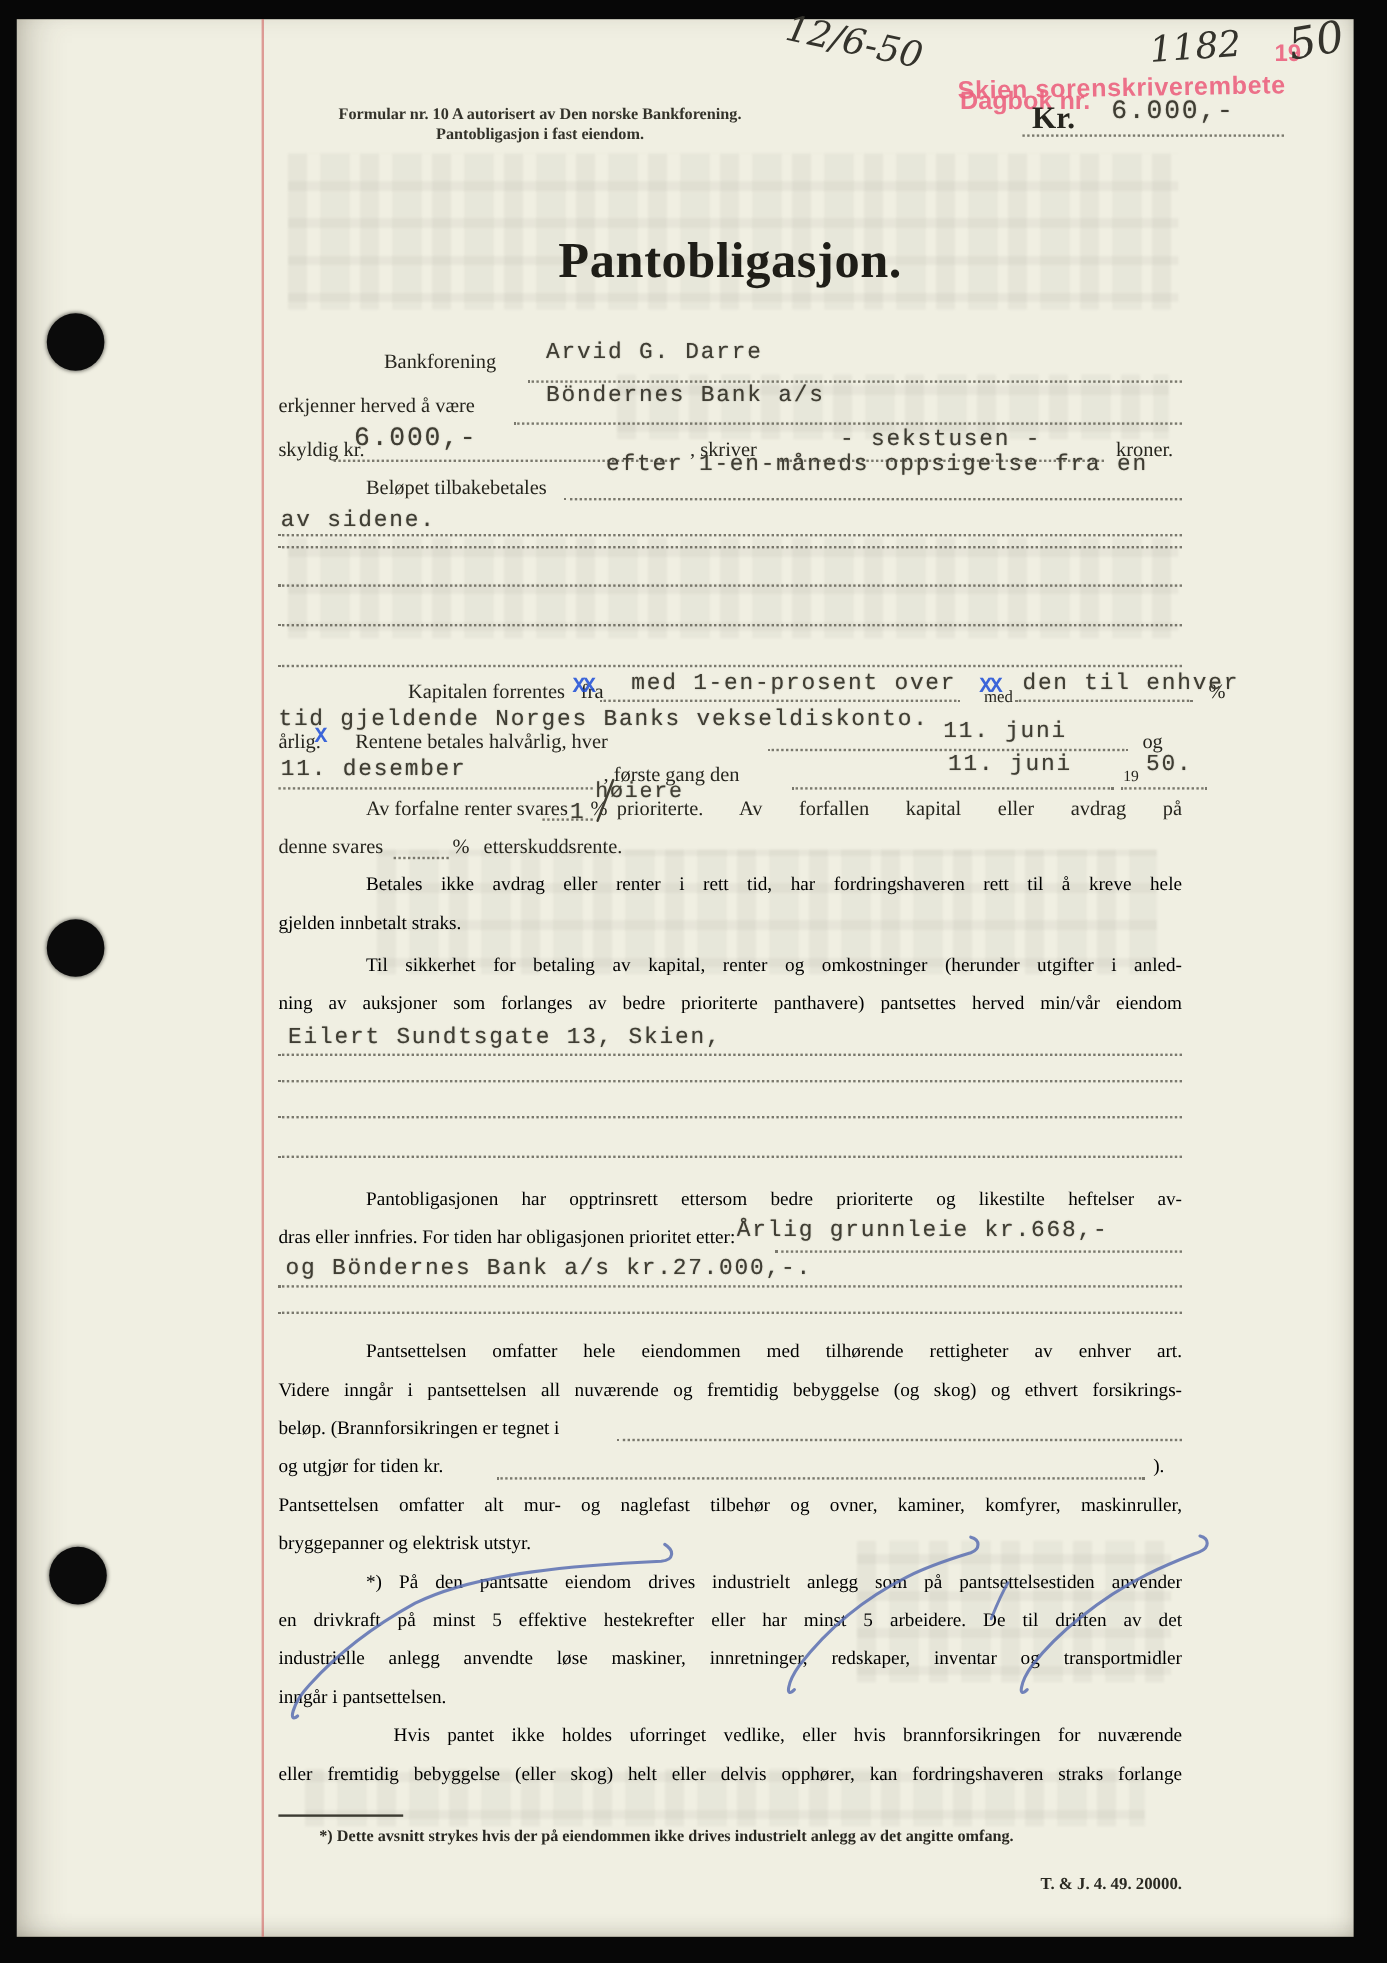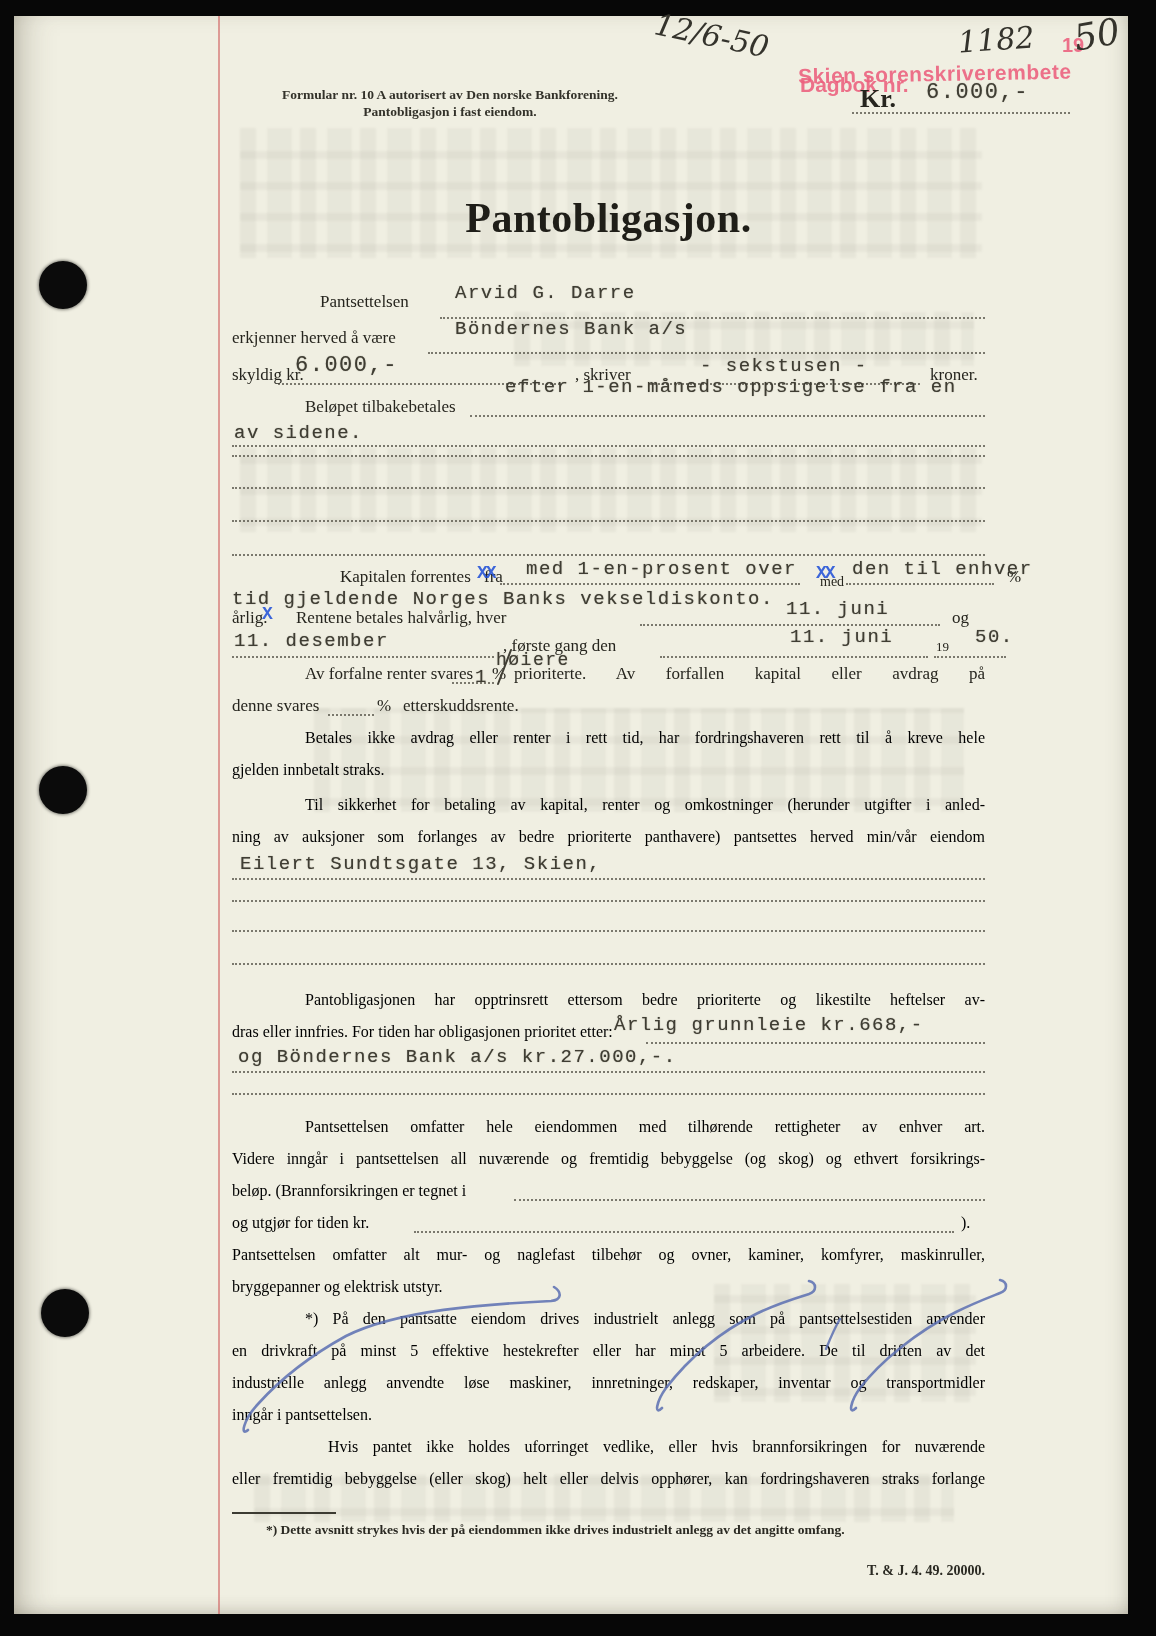--- a/index.html
+++ b/index.html
@@ -65,21 +65,21 @@
     <div class="a typed z3" style="left:912px;top:64px;font-size:22px;">6.000,-</div>
     <div class="dl" style="left:838px;top:96px;width:218px;"></div>
 
     <div class="a hdr z2" style="left:236px;top:70px;width:400px;">
       <div>Formular nr. 10 A autorisert av Den norske Bankforening.</div>
       <div>Pantobligasjon i fast eiendom.</div>
     </div>
 
     <div class="a title z2" style="left:218px;top:178px;width:753px;">Pantobligasjon.</div>
 
-    <div class="a printed z2" style="left:306px;top:276px;">Pantsettelsen</div>
+    <div class="a printed z2" style="left:306px;top:276px;">Bankforening</div>
     <div class="a typed z3" style="left:441px;top:266px;">Arvid G. Darre</div>
     <div class="dl" style="left:426px;top:301px;width:545px;"></div>
 
     <div class="a printed z2" style="left:218px;top:312px;">erkjenner herved å være</div>
     <div class="a typed z3" style="left:441px;top:302px;">Böndernes Bank a/s</div>
     <div class="dl" style="left:414px;top:336px;width:557px;"></div>
 
     <div class="a printed z2" style="left:218px;top:349px;">skyldig kr.</div>
     <div class="a typed z3" style="left:281px;top:337px;font-size:22px;">6.000,-</div>
     <div class="dl" style="left:264px;top:367px;width:282px;"></div>
@@ -117,21 +117,21 @@
     <div class="a typed z3" style="left:772px;top:582px;">11. juni</div>
     <div class="dl" style="left:626px;top:608px;width:300px;"></div>
     <div class="a printed z2" style="left:938px;top:592px;">og</div>
 
     <div class="a typed z3" style="left:220px;top:614px;">11. desember</div>
     <div class="dl" style="left:218px;top:640px;width:262px;"></div>
     <div class="a printed z2" style="left:489px;top:620px;">, første gang den</div>
     <div class="a typed z3" style="left:776px;top:610px;">11. juni</div>
     <div class="dl" style="left:646px;top:640px;width:268px;"></div>
     <div class="a printed z2" style="left:922px;top:624px;font-size:13px;">19</div>
-    <div class="a typed z3" style="left:941px;top:610px;margin-left:20px;">50.</div>
+    <div class="a typed z3" style="left:941px;top:610px;">50.</div>
     <div class="dl" style="left:920px;top:640px;width:72px;"></div>
     <div class="a typed small z3" style="left:482px;top:634px;">høiere</div>
 
     <div class="a printed z2" style="left:291px;top:648px;">Av forfalne renter svares</div>
     <div class="dl" style="left:438px;top:666px;width:42px;"></div>
     <div class="a typed z3" style="left:461px;top:650px;">1</div>
     <div class="a printed z2" style="left:478px;top:648px;">%</div>
     <div class="a printed just z2" style="left:500px;top:648px;width:471px;">prioriterte.  Av forfallen kapital eller avdrag på</div>
 
     <div class="a printed z2" style="left:218px;top:680px;">denne svares</div>

